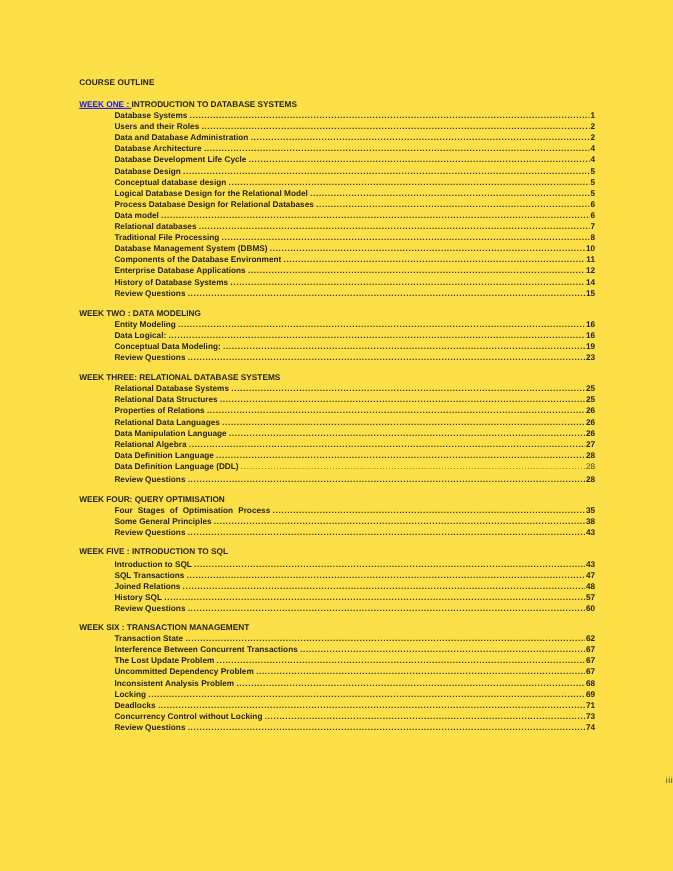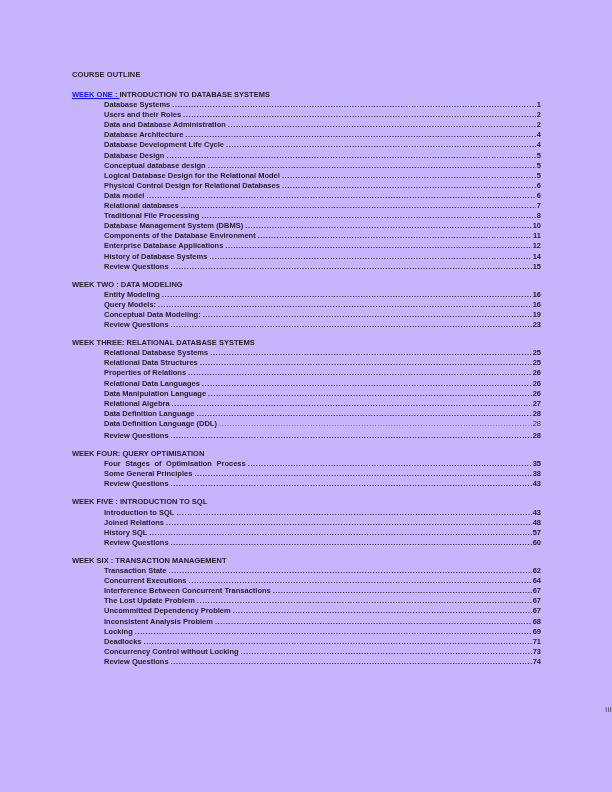--- a/index.html
+++ b/index.html
@@ -4,21 +4,21 @@
 <style>
   html, body {
     margin: 0;
     padding: 0;
     background: #ffffff;
   }
   .page {
     position: relative;
     width: 612px;
     height: 792px;
-    background: #c4b5fd;
+    background: #fde047;
     font-family: "Liberation Sans", sans-serif;
     color: #1f1f1f;
     overflow: hidden;
   }
   .content {
     position: absolute;
     left: 72px;
     right: 71px;
     top: 70px;
   }
@@ -126,21 +126,21 @@
             <span class="lbl">Conceptual database design</span>
             <span class="dots"></span>
             <span class="pg">5</span>
           </div>
           <div class="toc-row">
             <span class="lbl">Logical Database Design for the Relational Model</span>
             <span class="dots"></span>
             <span class="pg">5</span>
           </div>
           <div class="toc-row">
-            <span class="lbl">Physical Control Design for Relational Databases</span>
+            <span class="lbl">Process Database Design for Relational Databases</span>
             <span class="dots"></span>
             <span class="pg">6</span>
           </div>
           <div class="toc-row">
             <span class="lbl">Data model</span>
             <span class="dots"></span>
             <span class="pg">6</span>
           </div>
           <div class="toc-row">
             <span class="lbl">Relational databases</span>
@@ -179,21 +179,21 @@
           </div>
         </div>
         <div class="toc-section">
           <div class="toc-heading"><span>WEEK TWO : DATA MODELING</span></div>
           <div class="toc-row">
             <span class="lbl">Entity Modeling</span>
             <span class="dots"></span>
             <span class="pg">16</span>
           </div>
           <div class="toc-row">
-            <span class="lbl">Query Models:</span>
+            <span class="lbl">Data Logical:</span>
             <span class="dots"></span>
             <span class="pg">16</span>
           </div>
           <div class="toc-row">
             <span class="lbl">Conceptual Data Modeling:</span>
             <span class="dots"></span>
             <span class="pg">19</span>
           </div>
           <div class="toc-row">
             <span class="lbl">Review Questions</span>
@@ -268,20 +268,25 @@
           </div>
         </div>
         <div class="toc-section">
           <div class="toc-heading"><span>WEEK FIVE : INTRODUCTION TO SQL</span></div>
           <div class="toc-row">
             <span class="lbl">Introduction to SQL</span>
             <span class="dots"></span>
             <span class="pg">43</span>
           </div>
           <div class="toc-row">
+            <span class="lbl">SQL Transactions</span>
+            <span class="dots"></span>
+            <span class="pg">47</span>
+          </div>
+          <div class="toc-row">
             <span class="lbl">Joined Relations</span>
             <span class="dots"></span>
             <span class="pg">48</span>
           </div>
           <div class="toc-row">
             <span class="lbl">History SQL</span>
             <span class="dots"></span>
             <span class="pg">57</span>
           </div>
           <div class="toc-row">
@@ -289,25 +294,20 @@
             <span class="dots"></span>
             <span class="pg">60</span>
           </div>
         </div>
         <div class="toc-section">
           <div class="toc-heading"><span>WEEK SIX : TRANSACTION MANAGEMENT</span></div>
           <div class="toc-row">
             <span class="lbl">Transaction State</span>
             <span class="dots"></span>
             <span class="pg">62</span>
-          </div>
-          <div class="toc-row">
-            <span class="lbl">Concurrent Executions</span>
-            <span class="dots"></span>
-            <span class="pg">64</span>
           </div>
           <div class="toc-row">
             <span class="lbl">Interference Between Concurrent Transactions</span>
             <span class="dots"></span>
             <span class="pg">67</span>
           </div>
           <div class="toc-row">
             <span class="lbl">The Lost Update Problem</span>
             <span class="dots"></span>
             <span class="pg">67</span>

